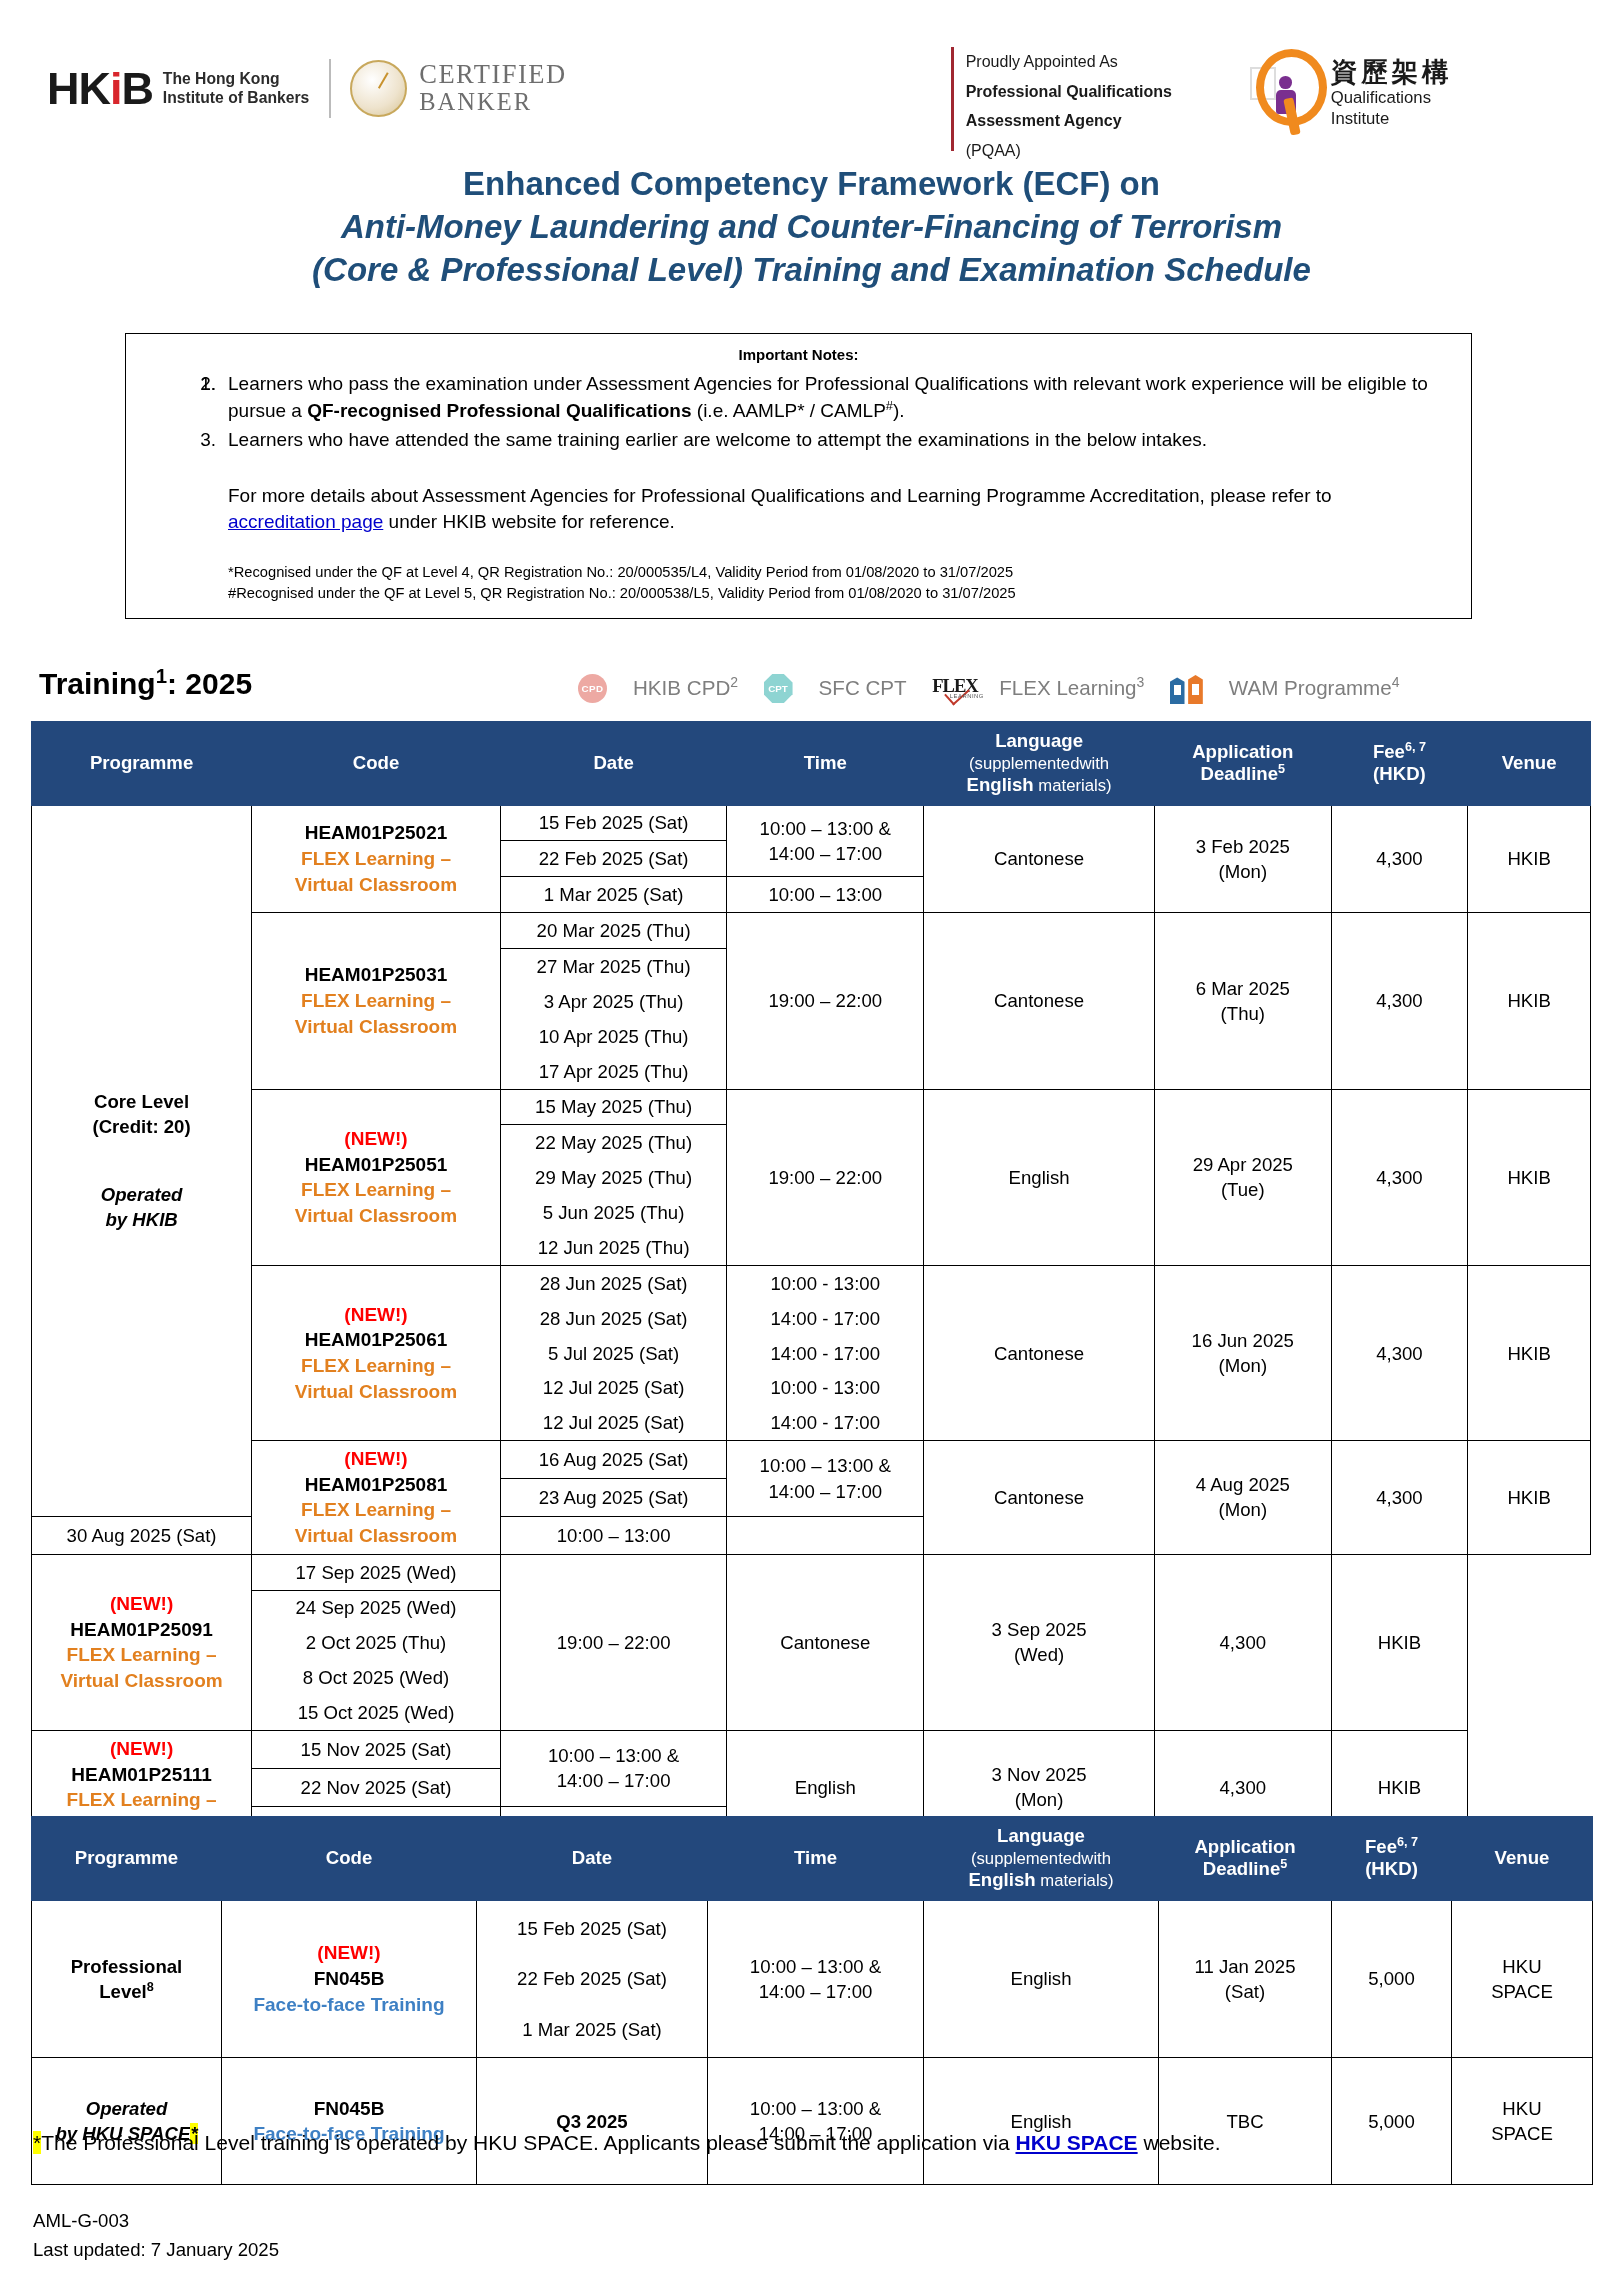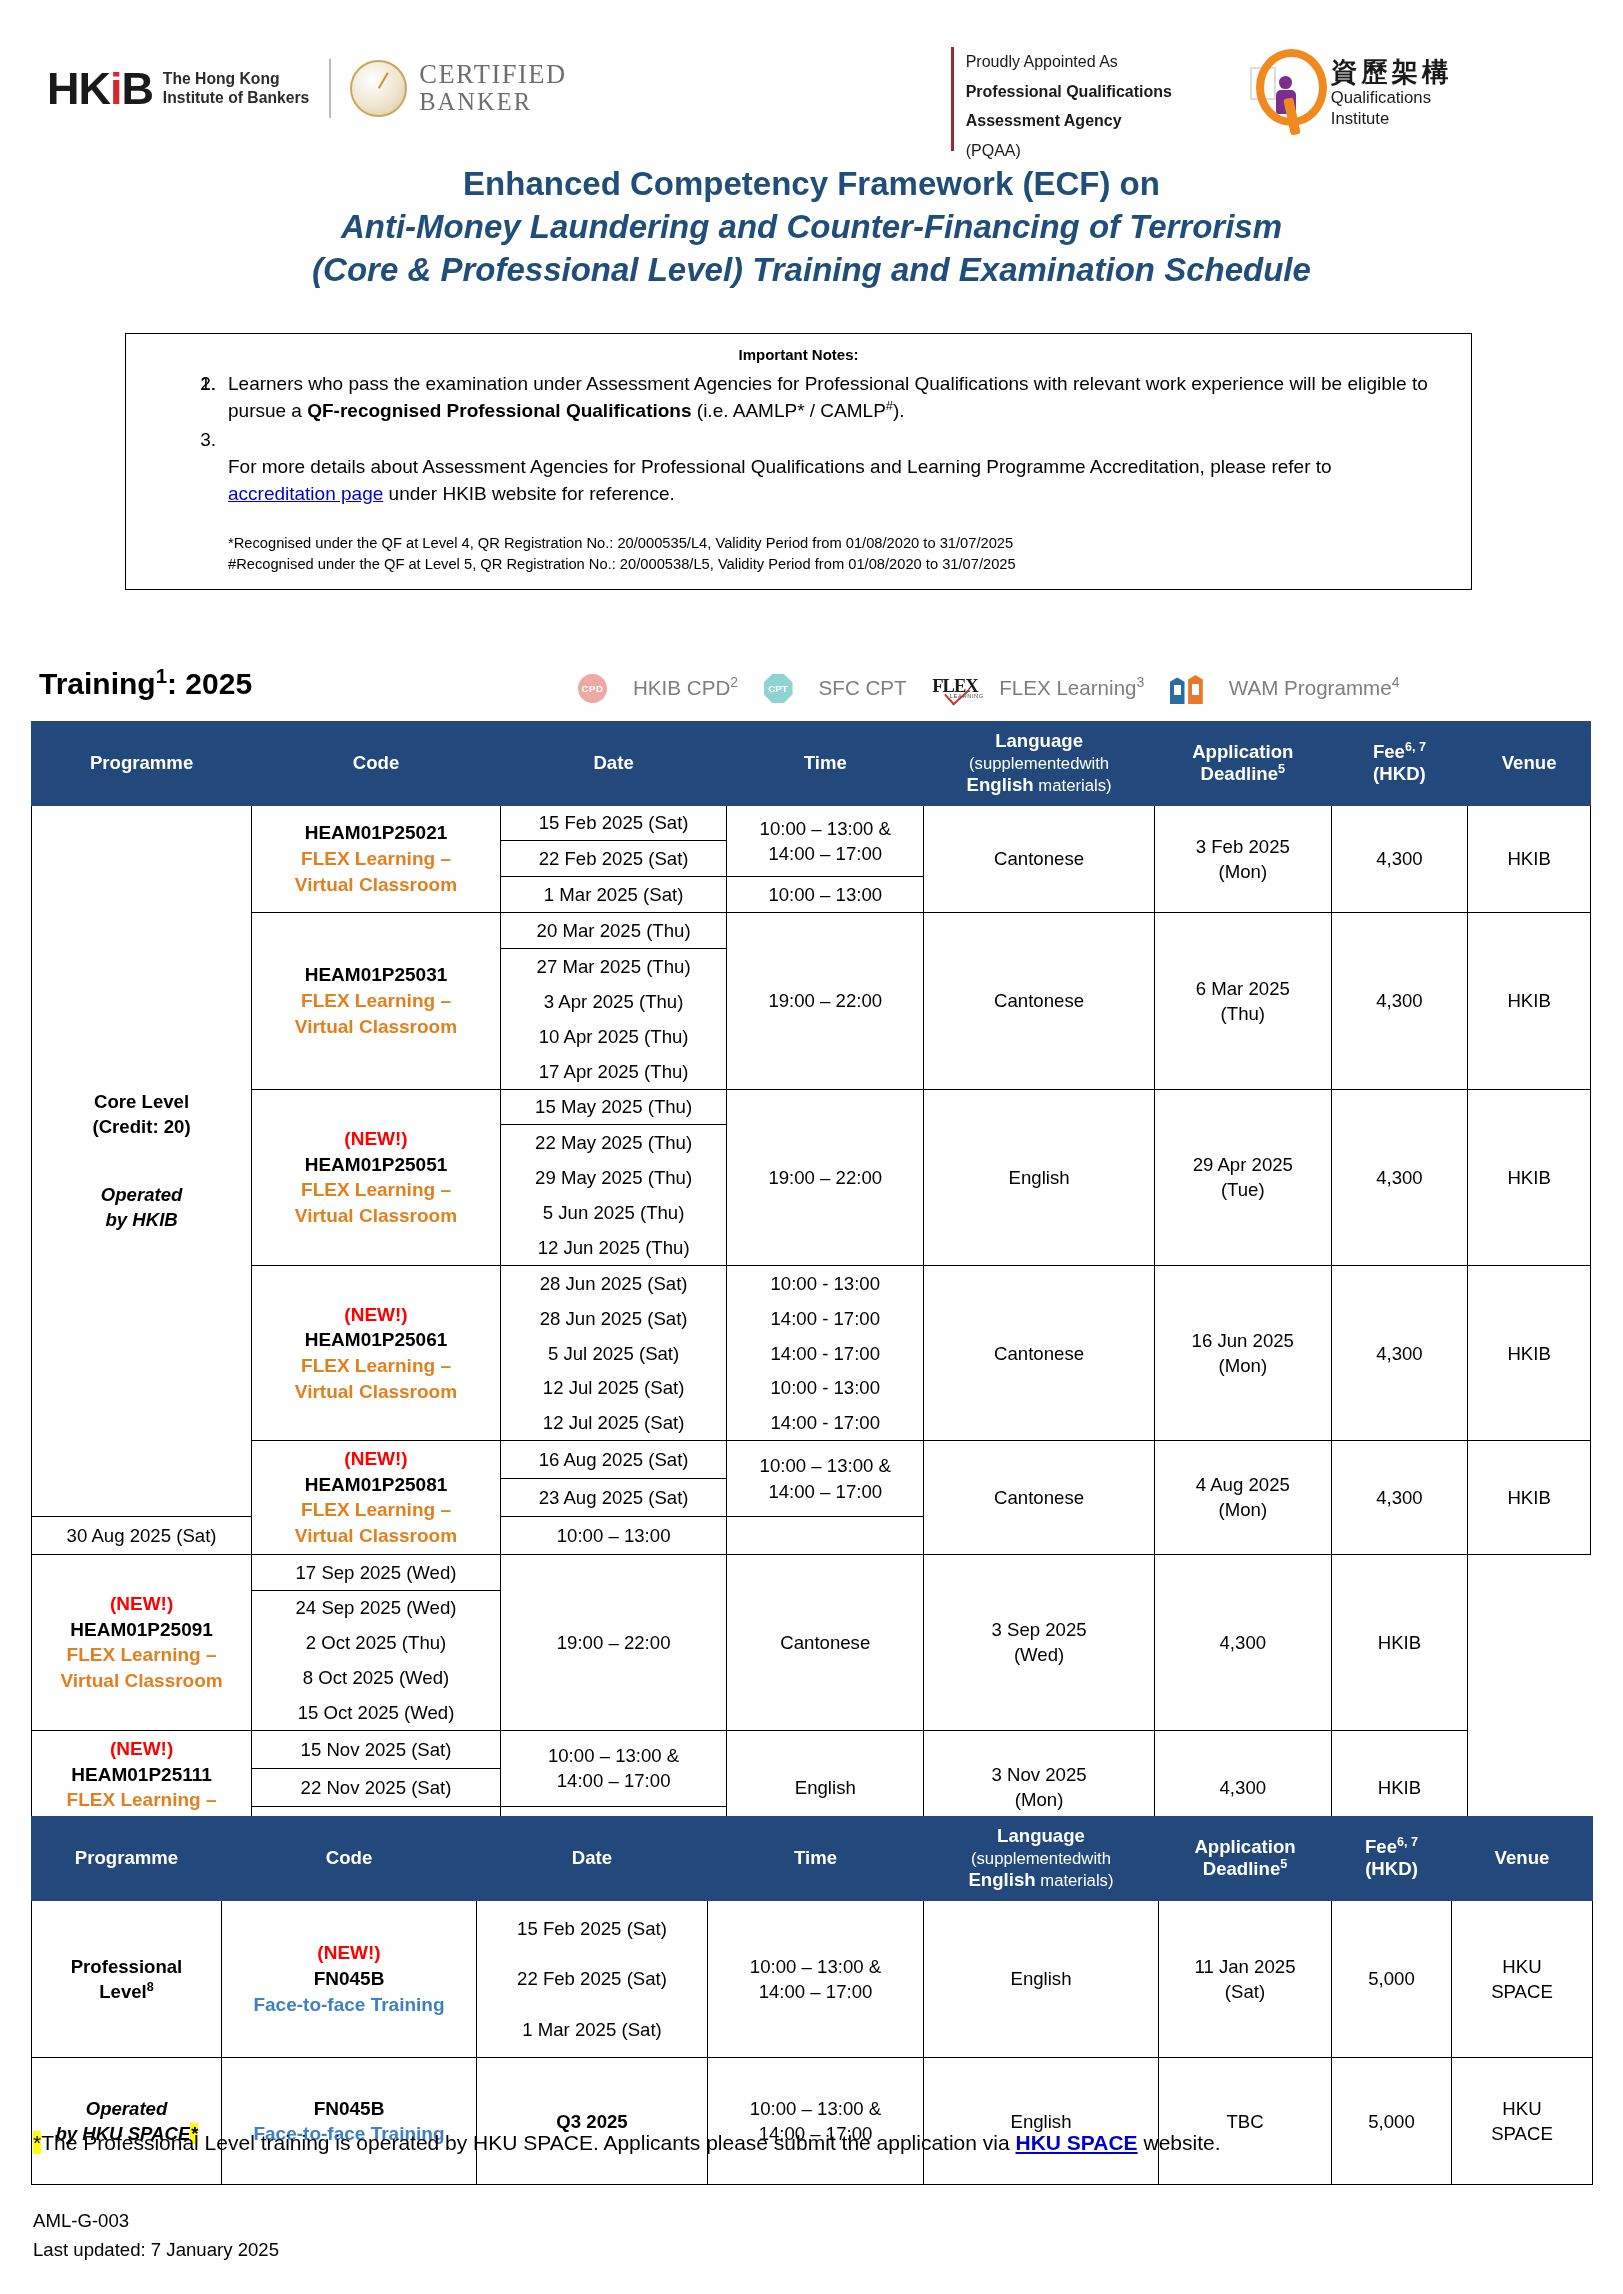--- a/index.html
+++ b/index.html
@@ -189,20 +189,21 @@
     <ul class="notes-list">
       <li>
         <span class="num">1.</span>
       </li>
       <li>
         <span class="num">2.</span>
         <span>Learners who pass the examination under Assessment Agencies for Professional Qualifications with relevant work experience will be eligible to pursue a </span><span class="b">QF-recognised Professional Qualifications</span><span> (i.e. AAMLP* / CAMLP<sup>#</sup>).</span>
       </li>
       <li>
         <span class="num">3.</span>
+        <span>Learners who have attended the same training earlier are welcome to attempt the examinations in the below intakes.</span>
       </li>
     </ul>
     <div class="notes-para">
       <span>For more details about Assessment Agencies for Professional Qualifications and Learning Programme Accreditation, please refer to </span><a class="link" href="#">accreditation page</a><span> under HKIB website for reference.</span>
     </div>
     <div class="notes-fine">
       <div>*Recognised under the QF at Level 4, QR Registration No.: 20/000535/L4, Validity Period from 01/08/2020 to 31/07/2025</div>
       <div>#Recognised under the QF at Level 5, QR Registration No.: 20/000538/L5, Validity Period from 01/08/2020 to 31/07/2025</div>
     </div>
   </div>

